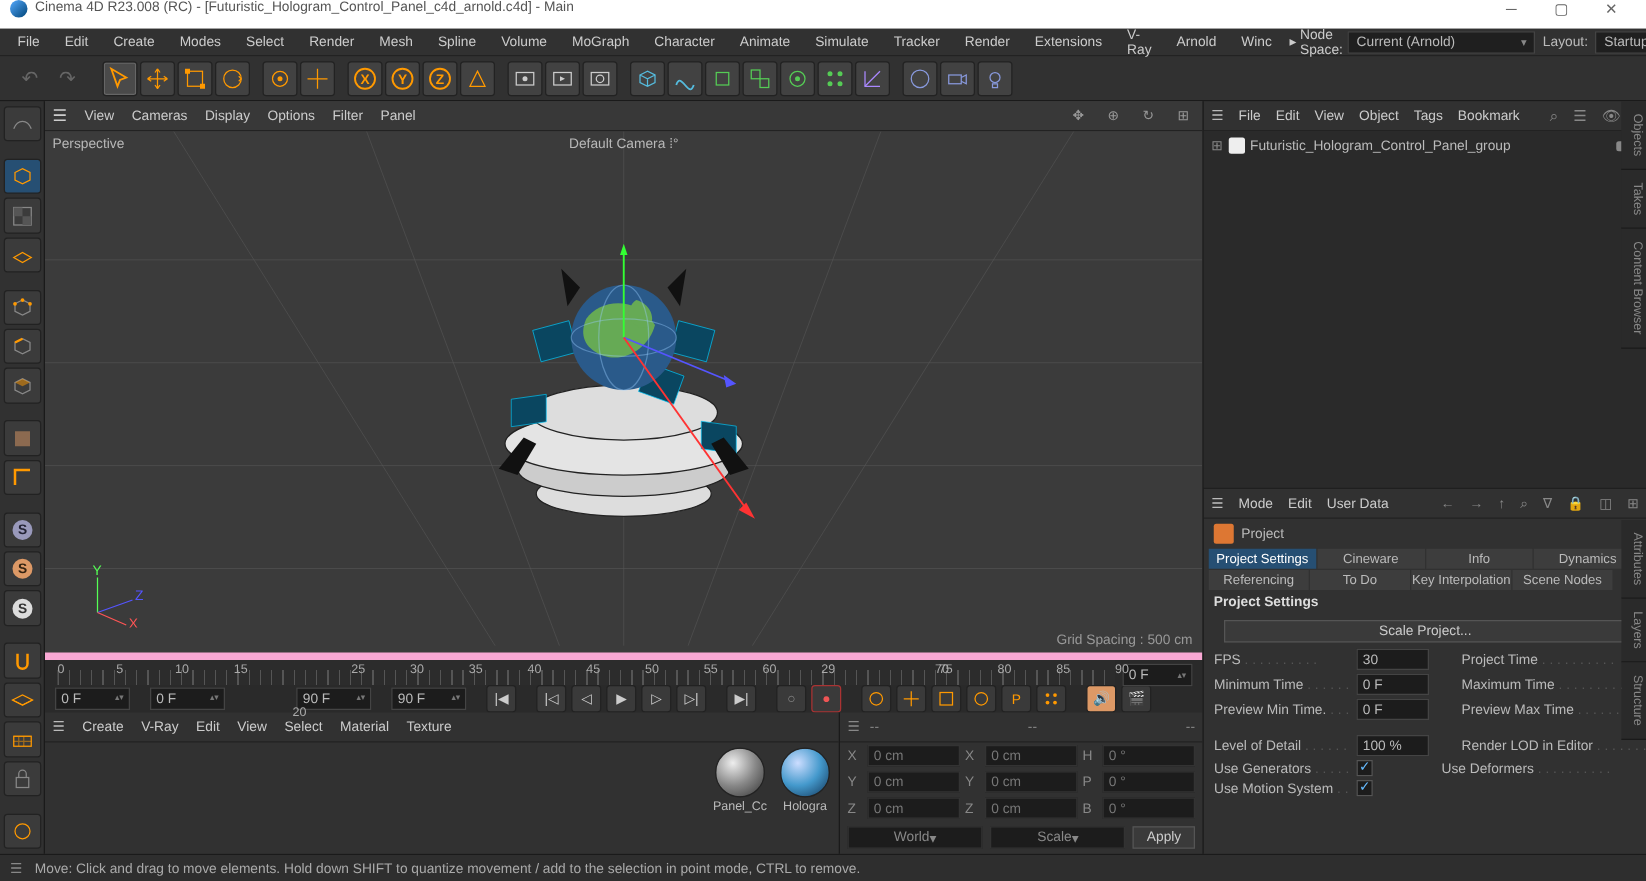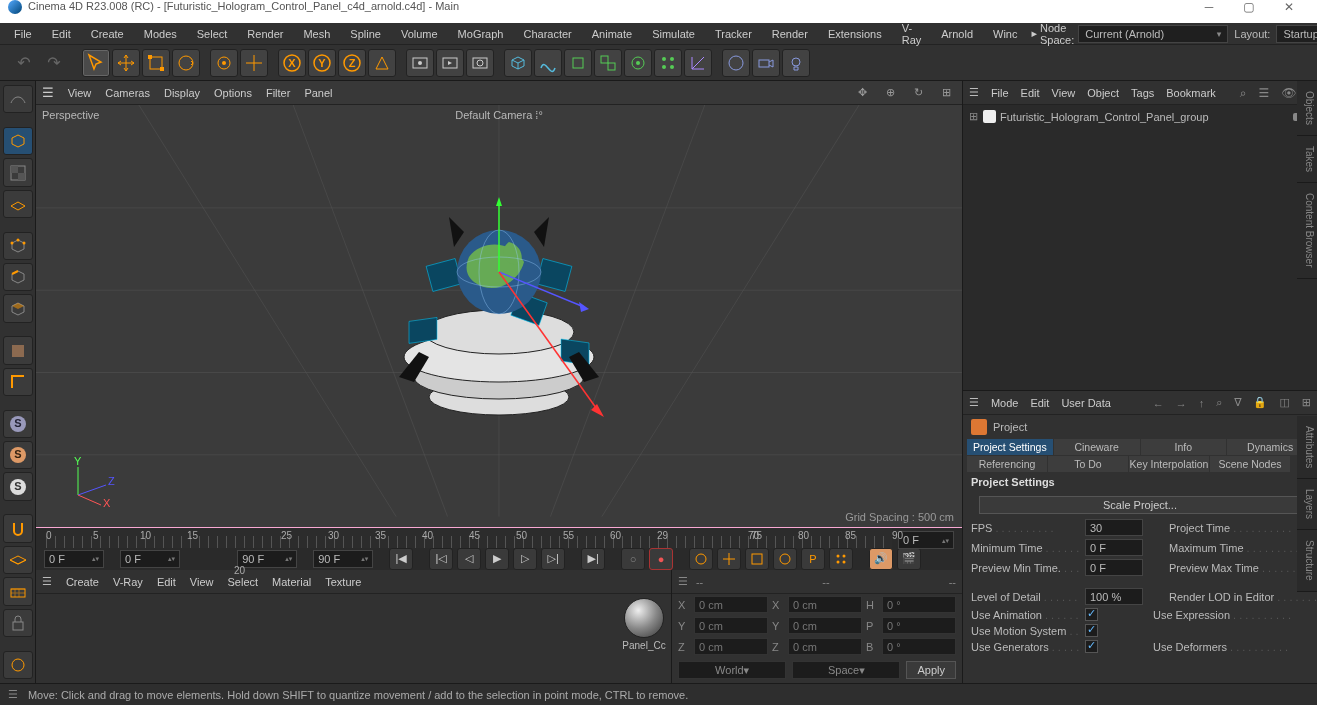--- a/index.html
+++ b/index.html
@@ -26,21 +26,21 @@
 .lbtn.sel { background:#264f73; }
 .lbtn svg { width:20px; height:20px; }
 .lgap { height:8px; }
 
 .center { flex:1; display:flex; flex-direction:column; background:#3a3a3a; }
 .vp-menu { height:24px; background:#383838; display:flex; align-items:center; padding:0 6px; gap:14px; border-bottom:1px solid #222; }
 .vp-menu .ham { font-size:13px; color:#ccc; cursor:pointer; }
 .vp-menu .m { color:#ccc; cursor:pointer; }
 .vp-menu .spacer { flex:1; }
 .vp-menu .ic { width:14px; height:14px; color:#999; cursor:pointer; }
-.viewport { flex:1; position:relative; background:#3b3b3b; overflow:hidden; border-bottom:1px solid #f9a8d4; }
+.viewport { flex:1; position:relative; background:#3b3b3b; overflow:hidden; border-bottom:6px solid #f9a8d4; }
 .vp-label { position:absolute; top:4px; left:6px; color:#b8b8b8; font-size:11px; }
 .vp-cam { position:absolute; top:4px; left:50%; transform:translateX(-50%); color:#b8b8b8; font-size:11px; }
 .vp-grid { position:absolute; bottom:4px; right:8px; color:#999; font-size:11px; }
 .vp-axes { position:absolute; bottom:20px; left:30px; }
 .scene { position:absolute; top:50%; left:50%; transform:translate(-50%,-55%); }
 .grid-lines { position:absolute; inset:0; }
 .ruler { height:28px; position:relative; background:#2c2c2c; margin:0 70px 0 10px; }
 .ruler .tick { position:absolute; top:2px; font-size:10px; color:#aaa; }
 .ruler::before{ content:""; position:absolute; bottom:0; left:0; right:0; height:12px; background:repeating-linear-gradient(to right,#555 0,#555 1px,transparent 1px,transparent 9px);}
 .ruler .goto { position:absolute; right:-62px; top:3px; width:56px; }
@@ -609,20 +609,24 @@
             <span class="m">View</span>
             <span class="m">Select</span>
             <span class="m">Material</span>
             <span class="m">Texture</span>
           </div>
           <div class="mat-body">
             <div class="mat-item">
                 <div class="mat-ball"></div>
                 <span>Panel_Cc</span>
               </div>
+            <div class="mat-item">
+                <div class="mat-ball b2"></div>
+                <span>Hologra</span>
+              </div>
           </div>
         </div>
         <div class="coords">
           <div class="hdr">
               <span>☰</span>
             <span>--</span>
               <span style="flex:1"></span>
             <span>--</span>
               <span style="flex:1"></span>
             <span>--</span>
@@ -664,21 +668,21 @@
               <div class="cell">
                 <span>0 cm</span>
               </div>
               <span class="ax">B</span>
               <div class="cell">
                 <span>0 °</span>
               </div>
             </div>
           <div class="sels">
             <div class="selbox"><span>World</span> ▾</div>
-            <div class="selbox"><span>Space</span> ▾</div>
+            <div class="selbox"><span>Scale</span> ▾</div>
             <button class="apply-btn">Apply</button>
           </div>
         </div>
       </div>
     </div>
   </div>
 
   <div class="rightcol">
     <div class="om">
       <div class="om-menu">
@@ -781,40 +785,31 @@
               <div class="pval">
                 <span>100 %</span>
               </div>
             </div>
           <div class="pcol">
               <span class="plabel" style="width:auto">Render LOD in Editor</span>
             </div>
         </div>
         <div class="prow2">
           <div class="pcol">
-              <span class="plabel">Use Animation</span>
+              <span class="plabel">Use Generators</span>
               <div class="chk on"></div>
             </div>
           <div class="pcol">
-              <span class="plabel" style="width:auto">Use Expression</span>
+              <span class="plabel" style="width:auto">Use Deformers</span>
             </div>
         </div>
         <div class="prow2">
           <div class="pcol">
               <span class="plabel">Use Motion System</span>
               <div class="chk on"></div>
-            </div>
-        </div>
-        <div class="prow2">
-          <div class="pcol">
-              <span class="plabel">Use Generators</span>
-              <div class="chk on"></div>
-            </div>
-          <div class="pcol">
-              <span class="plabel" style="width:auto">Use Deformers</span>
             </div>
         </div>
       </div>
     </div>
   </div>
 </div>
 
 <div class="sidetabs" style="top:81px">
   <div class="sidetab">Objects</div>
   <div class="sidetab">Takes</div>

